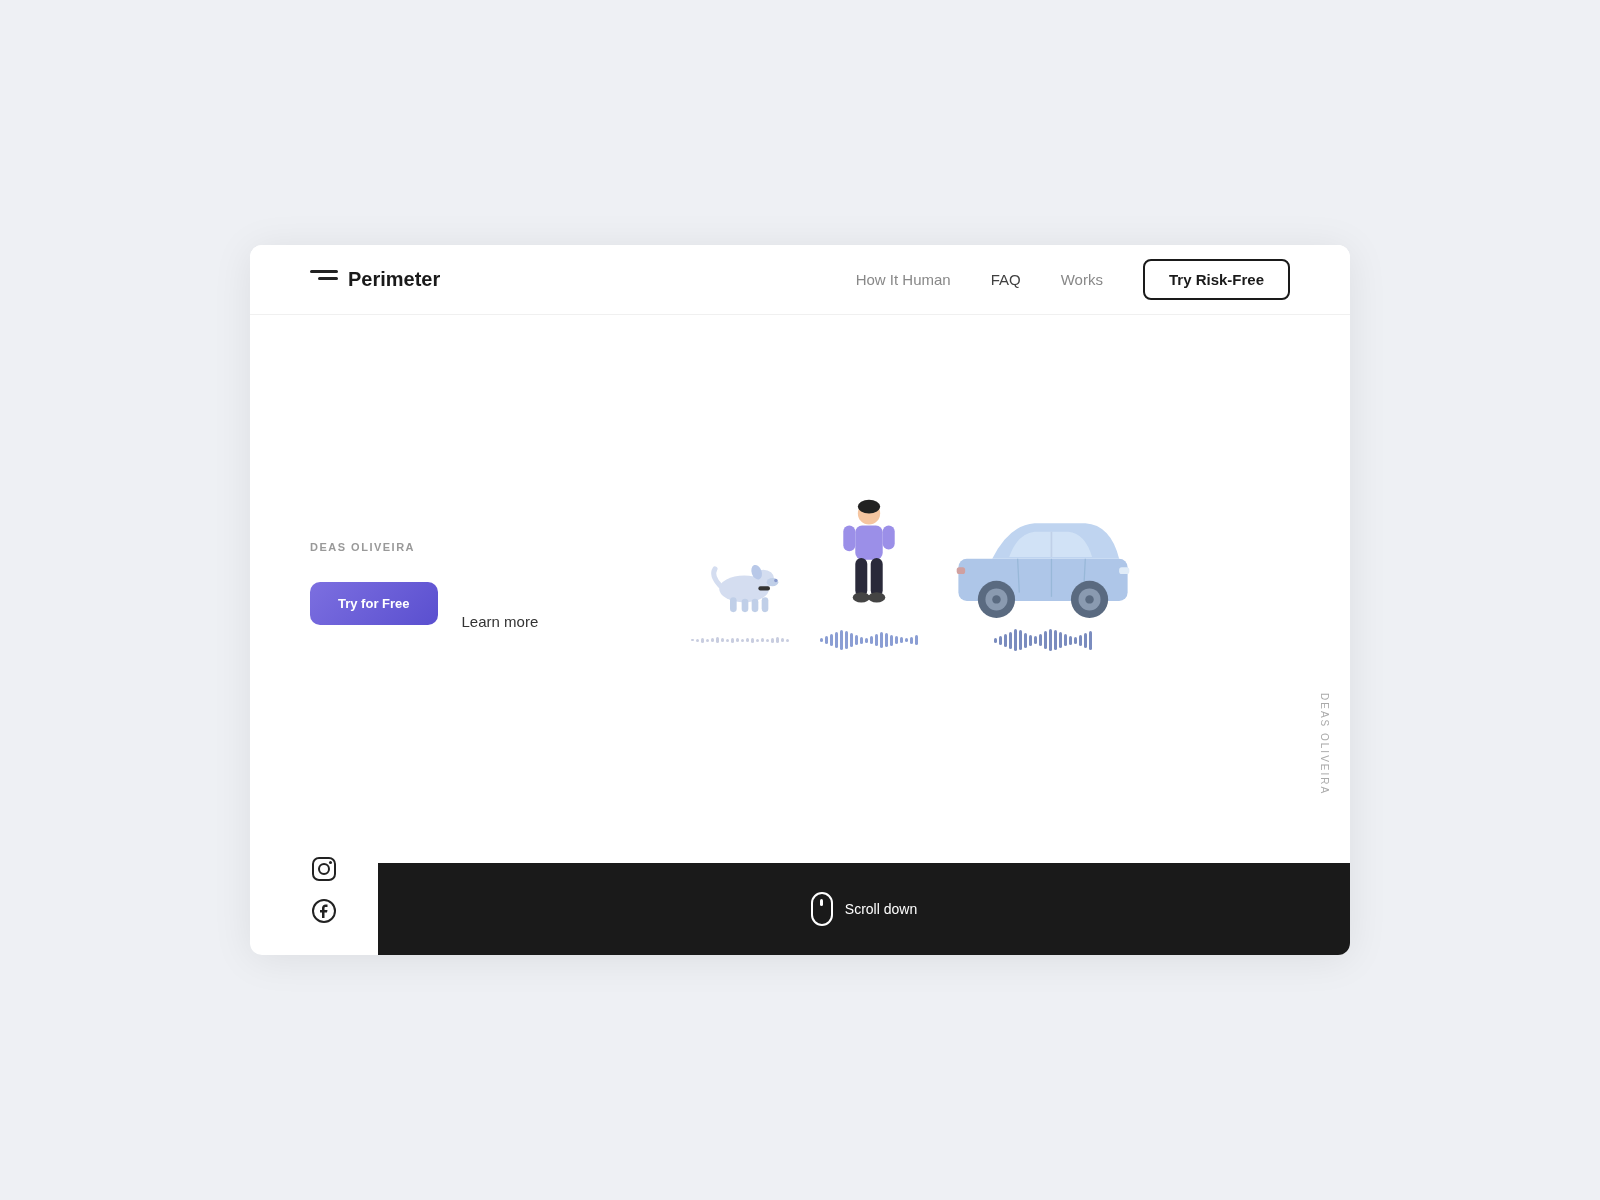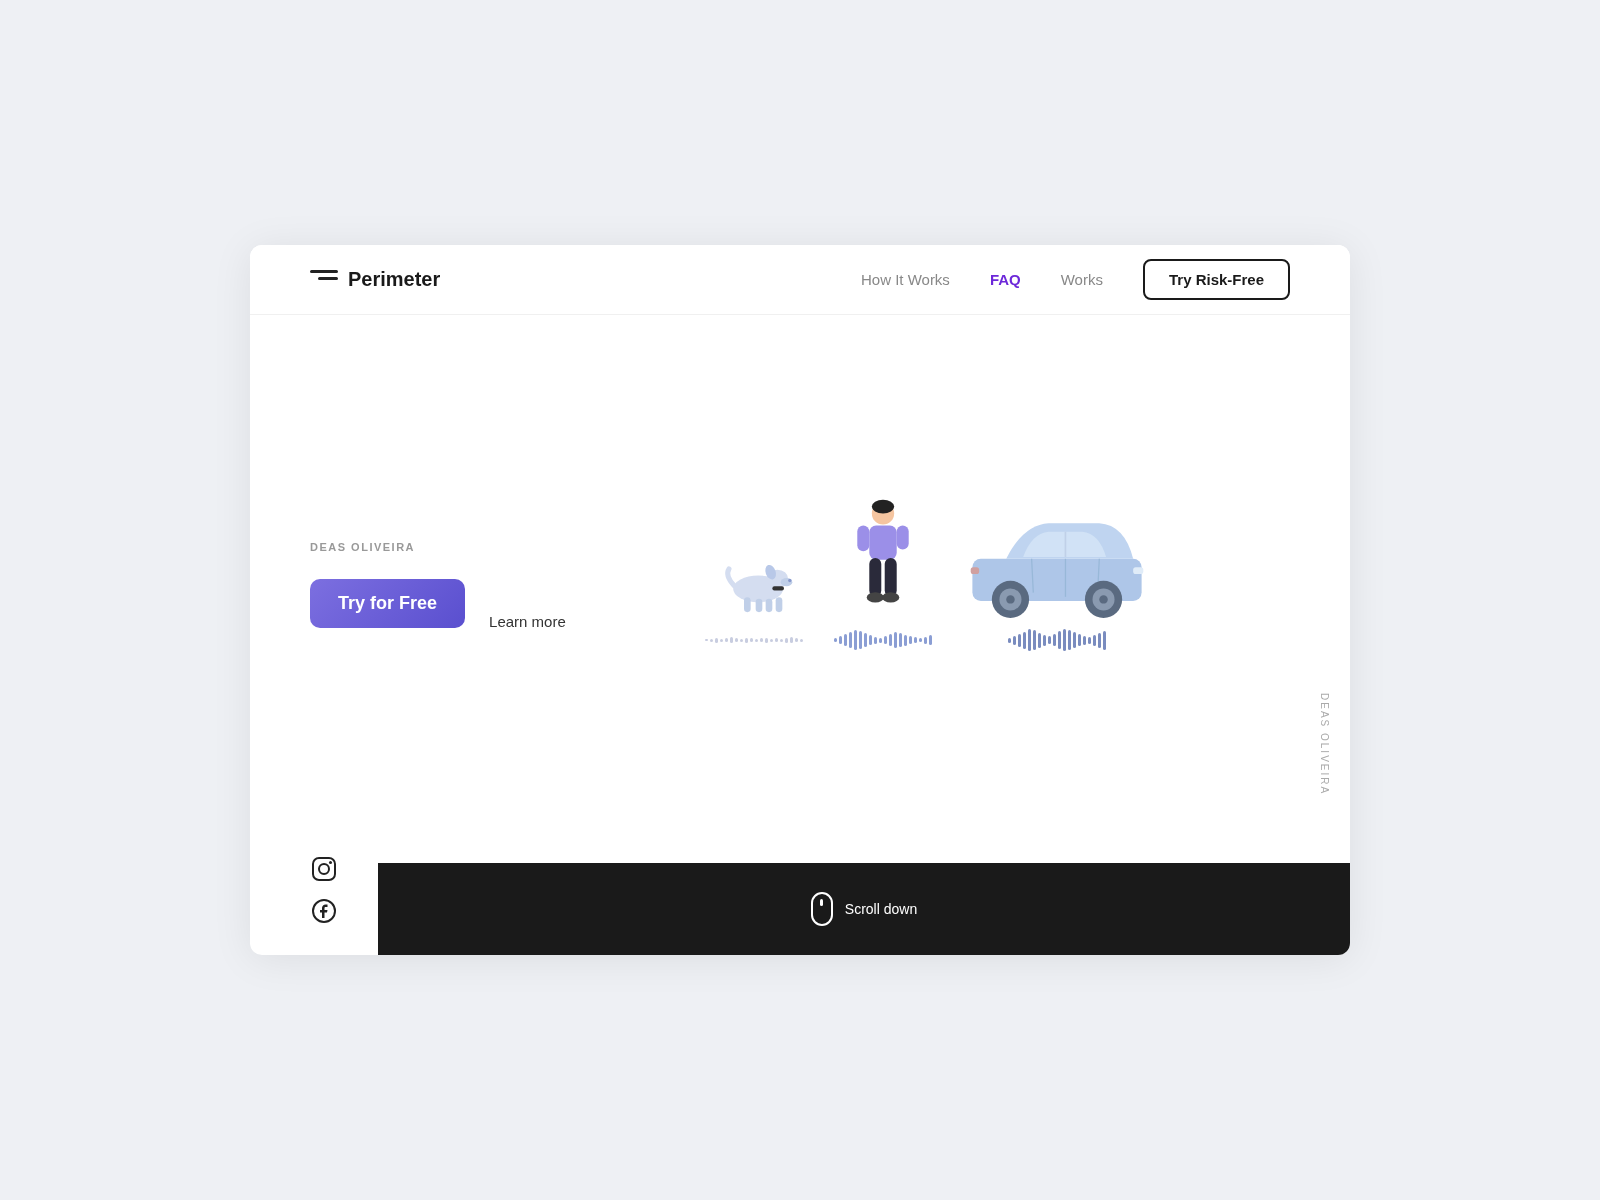--- a/index.html
+++ b/index.html
@@ -68,22 +68,22 @@
 
     .nav-link {
       font-size: 15px;
       color: #888;
       text-decoration: none;
       font-weight: 400;
       cursor: pointer;
     }
 
     .nav-link.active {
-      color: #6d28d9;
-      font-weight: 700;
+      color: #404040;
+      font-weight: 400;
     }
 
     .nav-cta {
       padding: 10px 24px;
       border: 2px solid #1a1a1a;
       border-radius: 8px;
       background: #fff;
       font-size: 15px;
       font-weight: 600;
       color: #1a1a1a;
@@ -134,21 +134,21 @@
       align-items: center;
       gap: 24px;
     }
 
     .btn-primary {
       padding: 14px 28px;
       background: linear-gradient(135deg, #7c6fe0, #5a4fcf);
       color: #fff;
       border: none;
       border-radius: 10px;
-      font-size: 18px;
+      font-size: 13px;
       font-weight: 600;
       cursor: pointer;
     }
 
     .btn-secondary {
       font-size: 15px;
       color: #333;
       background: none;
       border: none;
       cursor: pointer;
@@ -281,21 +281,21 @@
   <nav class="nav">
     <div class="logo">
       <div class="logo-icon">
         <div class="logo-line"></div>
         <div class="logo-line"></div>
       </div>
       <span class="logo-text">Perimeter</span>
     </div>
 
     <div class="nav-links">
-      <a class="nav-link">How It Works</a>
+      <a class="nav-link">How It Human</a>
       <a class="nav-link active">FAQ</a>
       <a class="nav-link">Works</a>
       <button class="nav-cta">Try Risk-Free</button>
     </div>
   </nav>
 
   <section class="hero">
     <div class="hero-left">
       <p class="hero-author">DEAS OLIVEIRA</p>
       <div class="hero-buttons">

